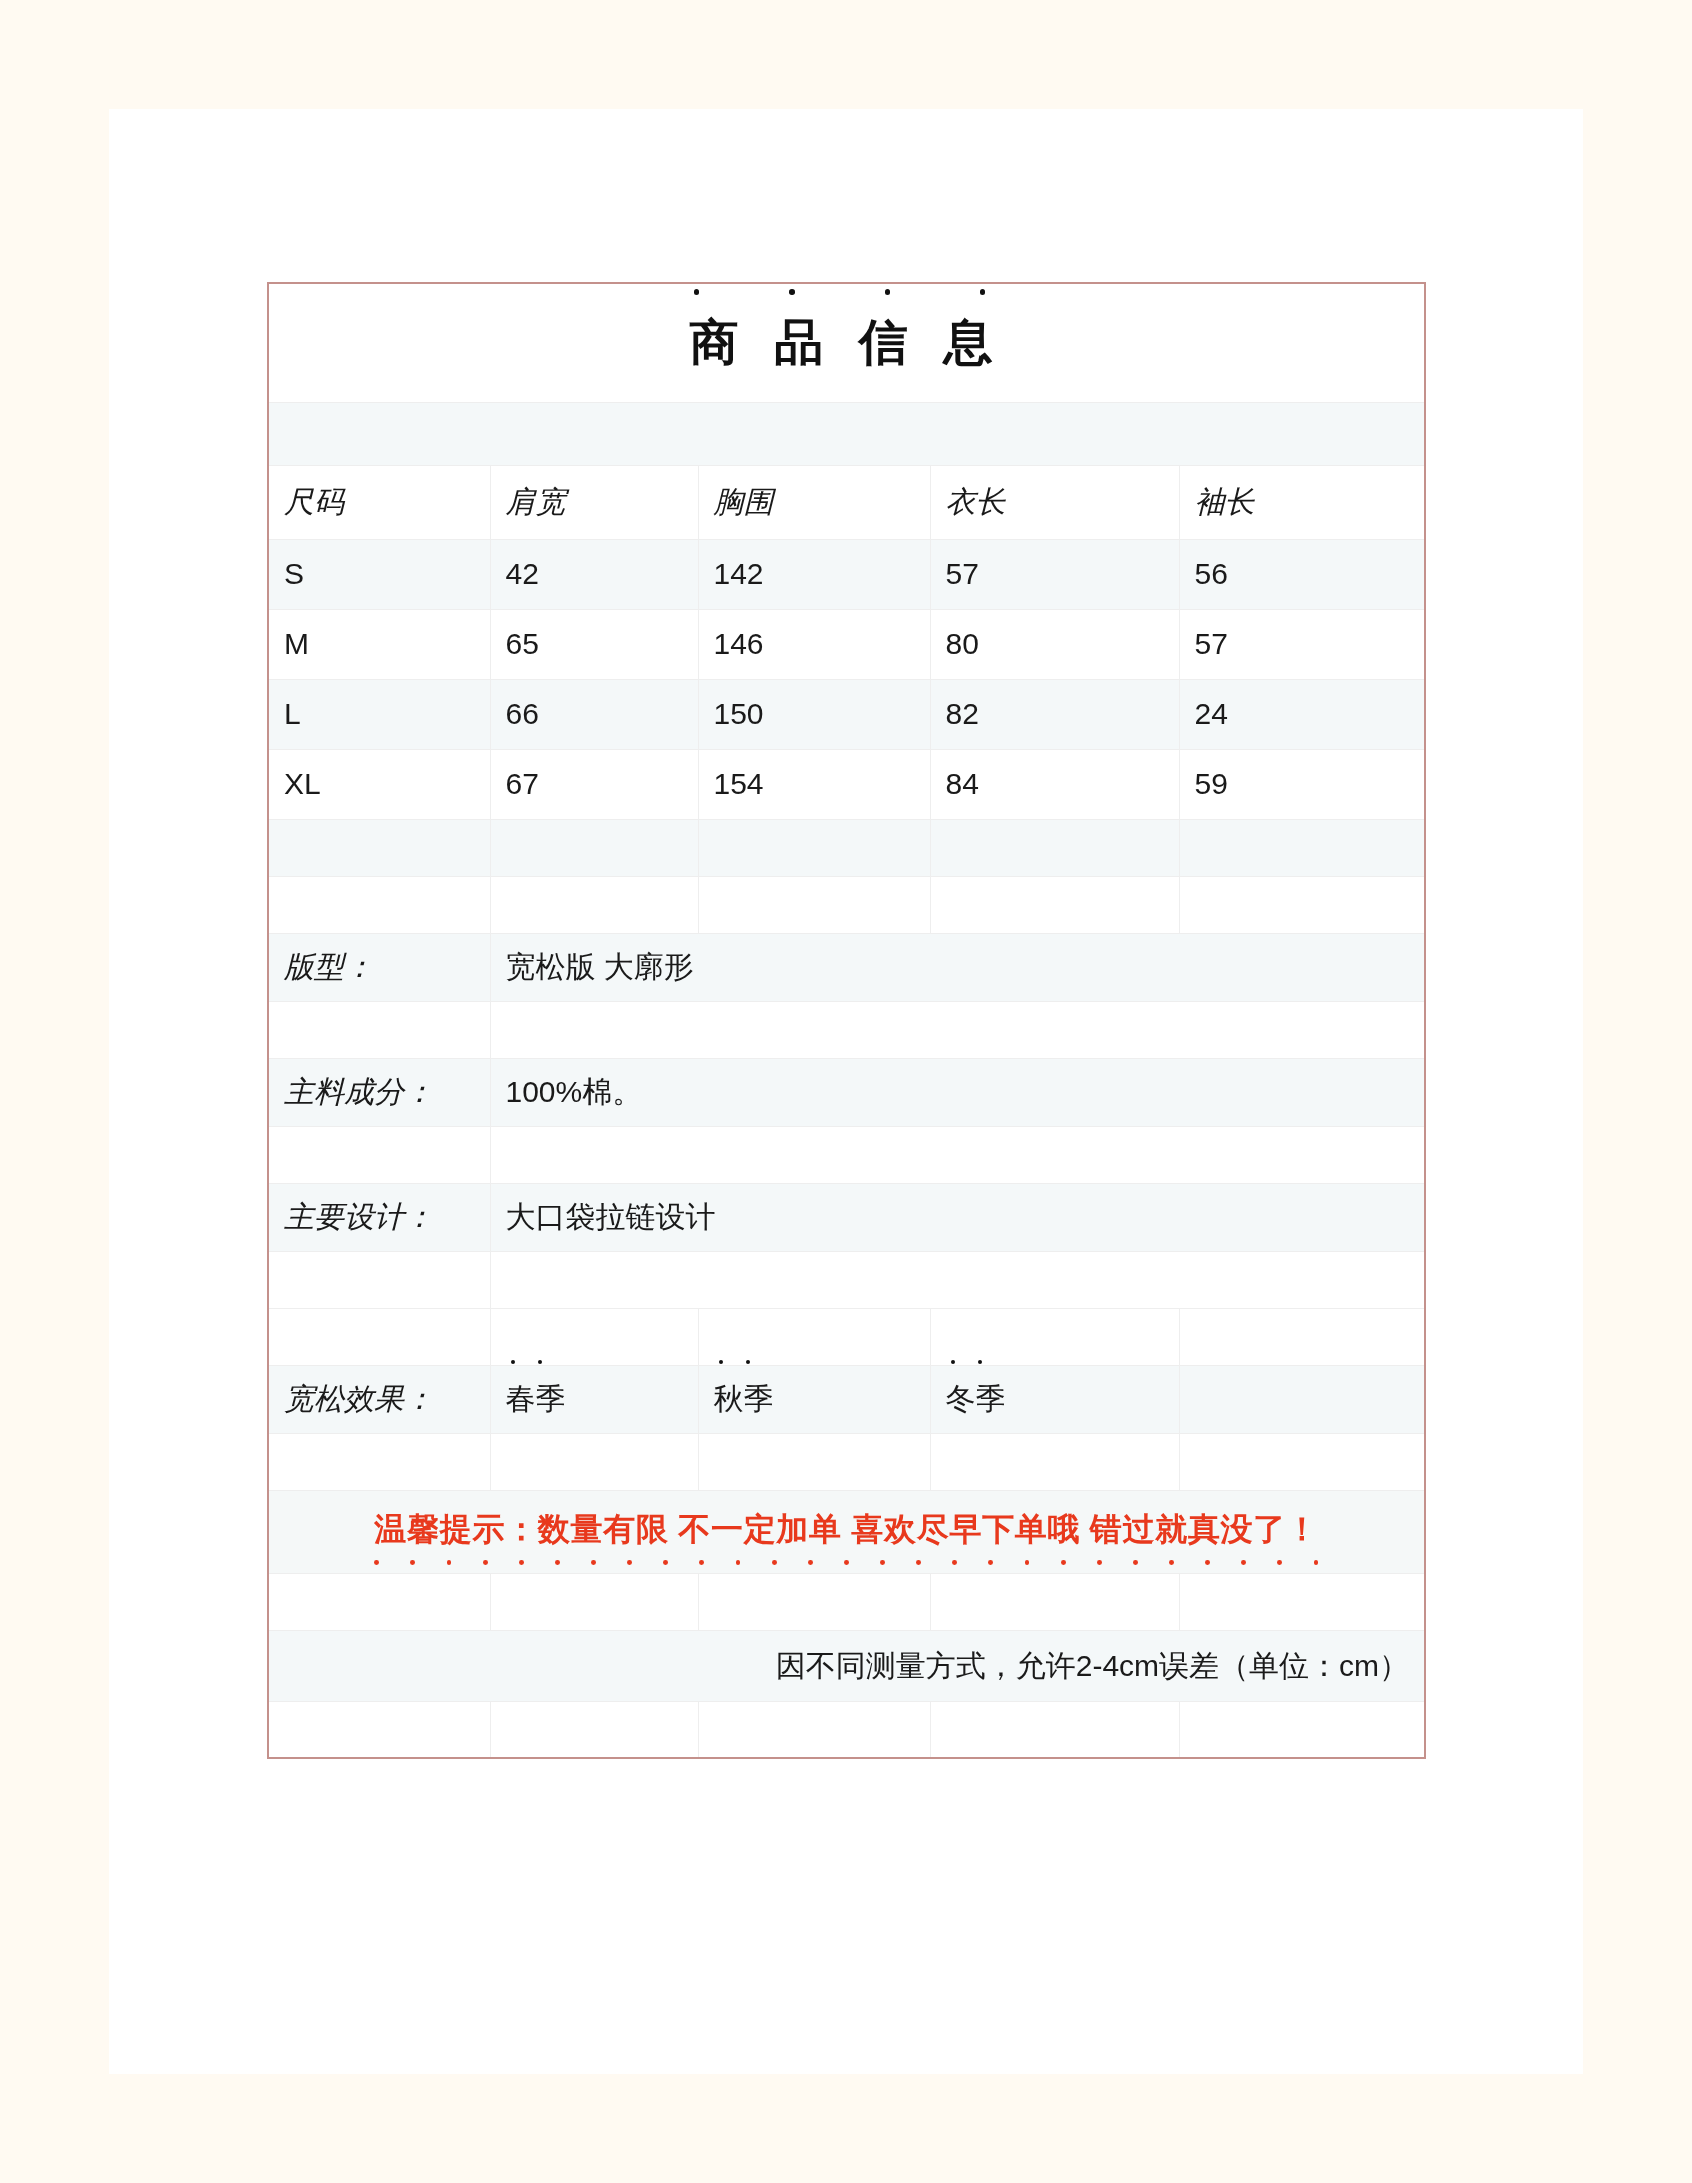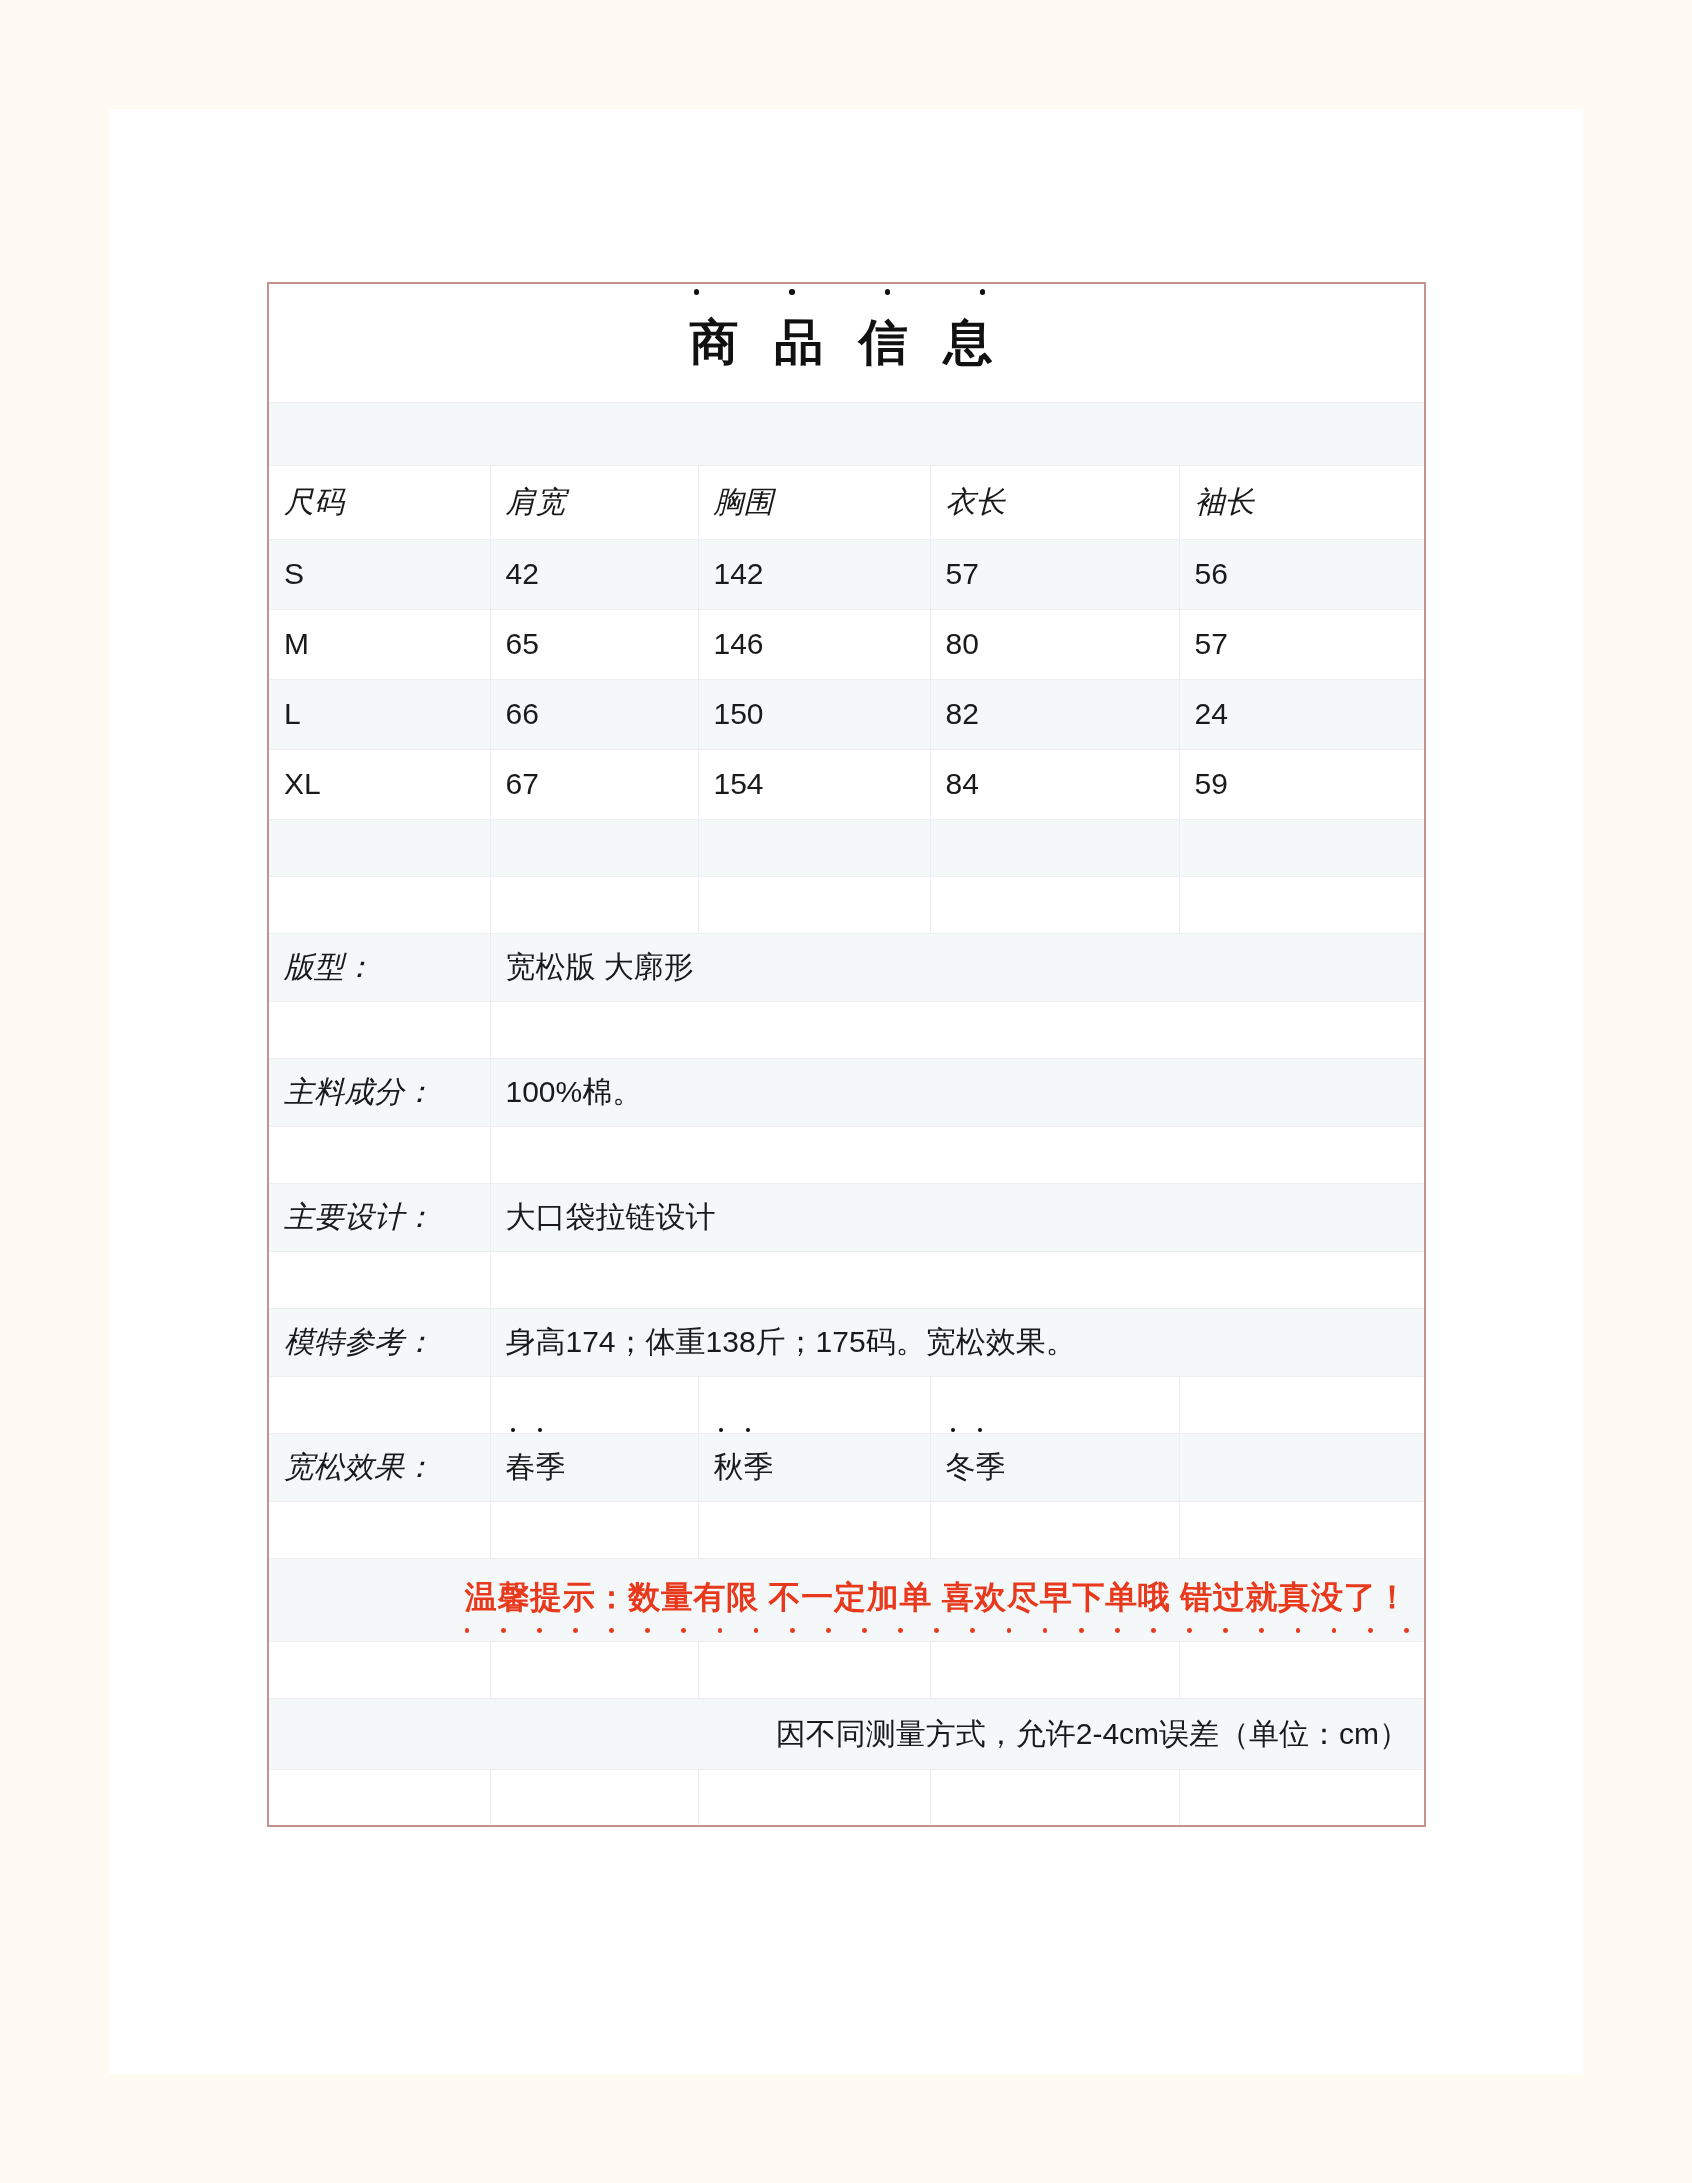--- a/index.html
+++ b/index.html
@@ -105,21 +105,21 @@
 
   .label-cell { font-size: 30px; color: #111; font-style: italic; }
   .head-cell  { font-size: 31px; color: #111; font-style: italic; }
 
   
   .green { color: #2f7d32; }
 
   
   .tip-cell {
     background: #f5f8f8 !important;
-    text-align: right;
+    text-align: center;
     padding-left: 15px;
   }
   .tip-text {
     color: #e8391d;
     font-weight: 700;
     font-size: 32px;
     letter-spacing: 0.7px;
     position: relative;
     display: inline-block;
     padding-bottom: 4.1px;
@@ -271,24 +271,20 @@
 
       <tr class="tint">
         <td class="h-attr label-cell">主要设计：</td>
         <td class="h-attr green" colspan="4">大口袋拉链设计</td>
       </tr>
       <tr class="plain">
         <td class="h-gap"></td>
         <td class="h-gap" colspan="4"></td>
       </tr>
 
-      <tr class="tint">
-        <td class="h-attr label-cell">模特参考：</td>
-        <td class="h-attr" colspan="4">身高174；体重138斤；175码。宽松效果。</td>
-      </tr>
       <tr class="plain">
         <td class="h-gap"></td>
         <td class="h-gap"></td>
         <td class="h-gap"></td>
         <td class="h-gap"></td>
         <td class="h-gap"></td>
       </tr>
 
       <tr class="tint">
         <td class="h-attr label-cell">宽松效果：</td>

